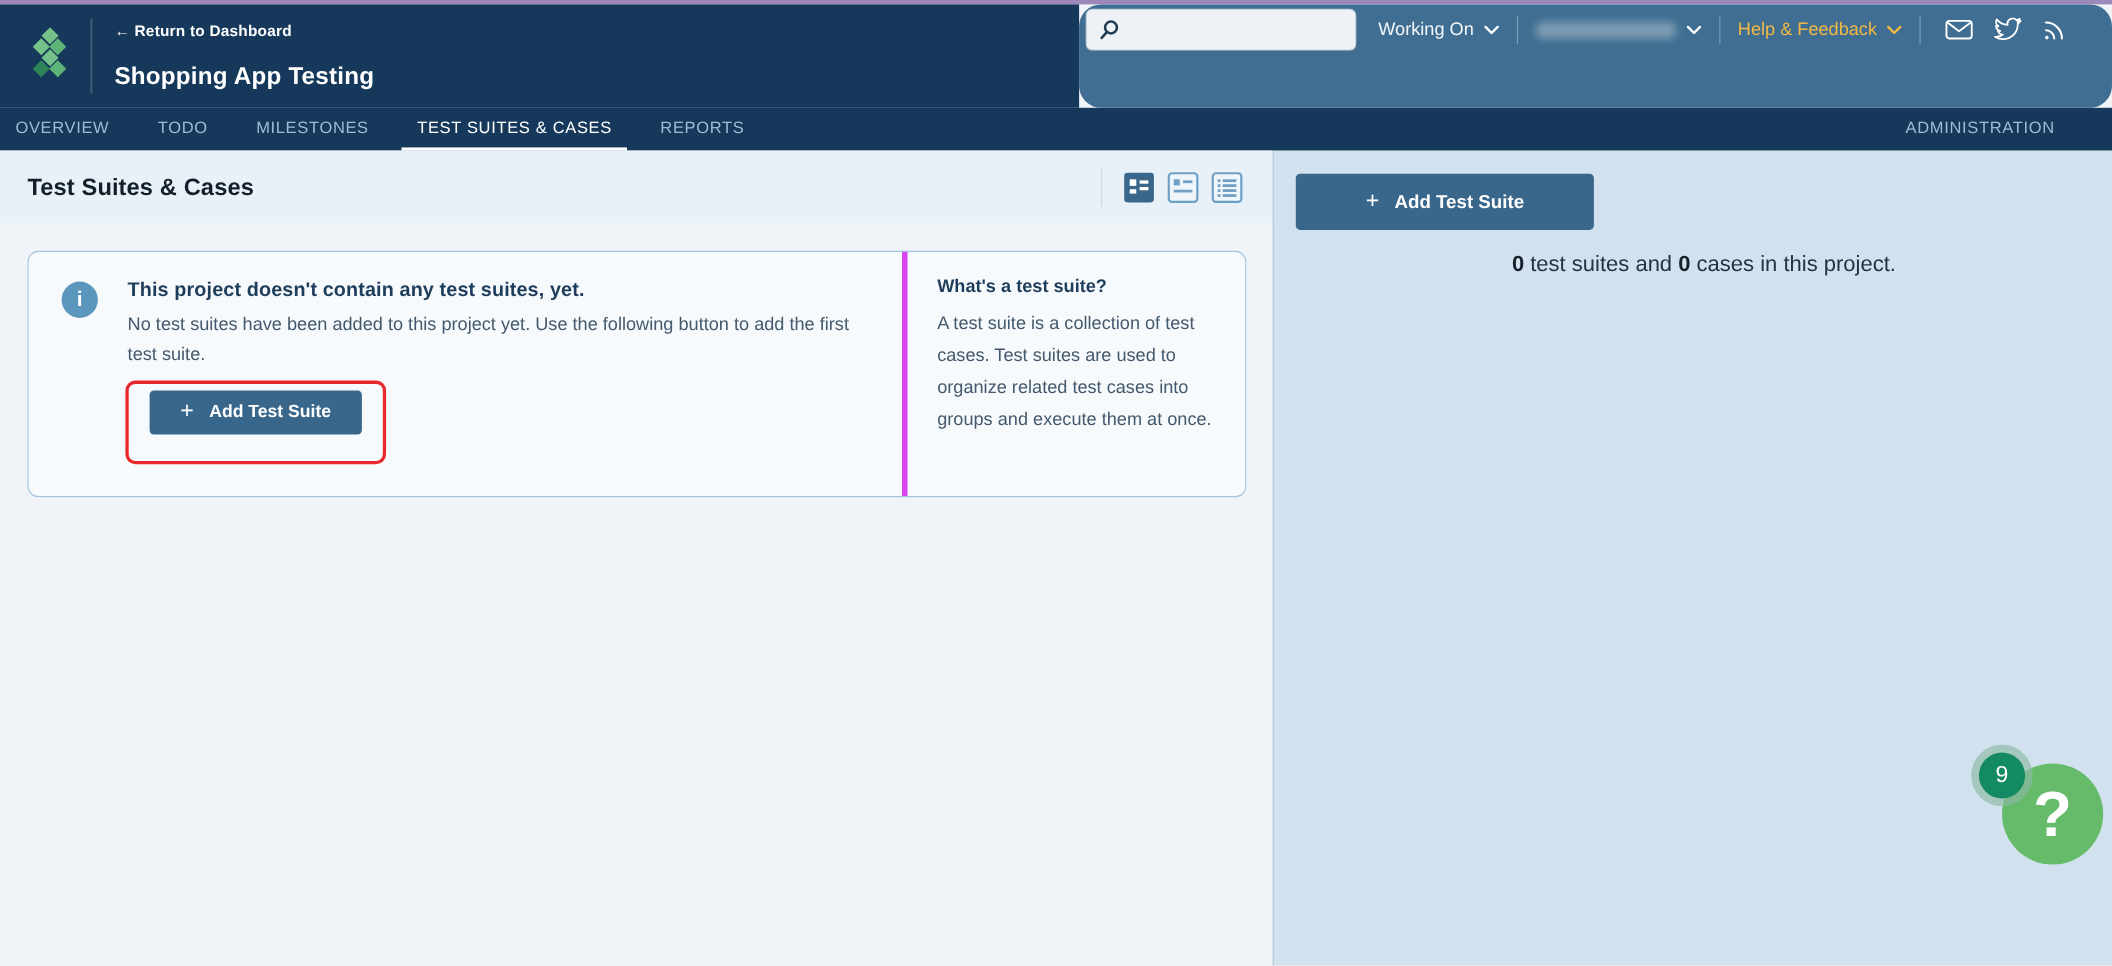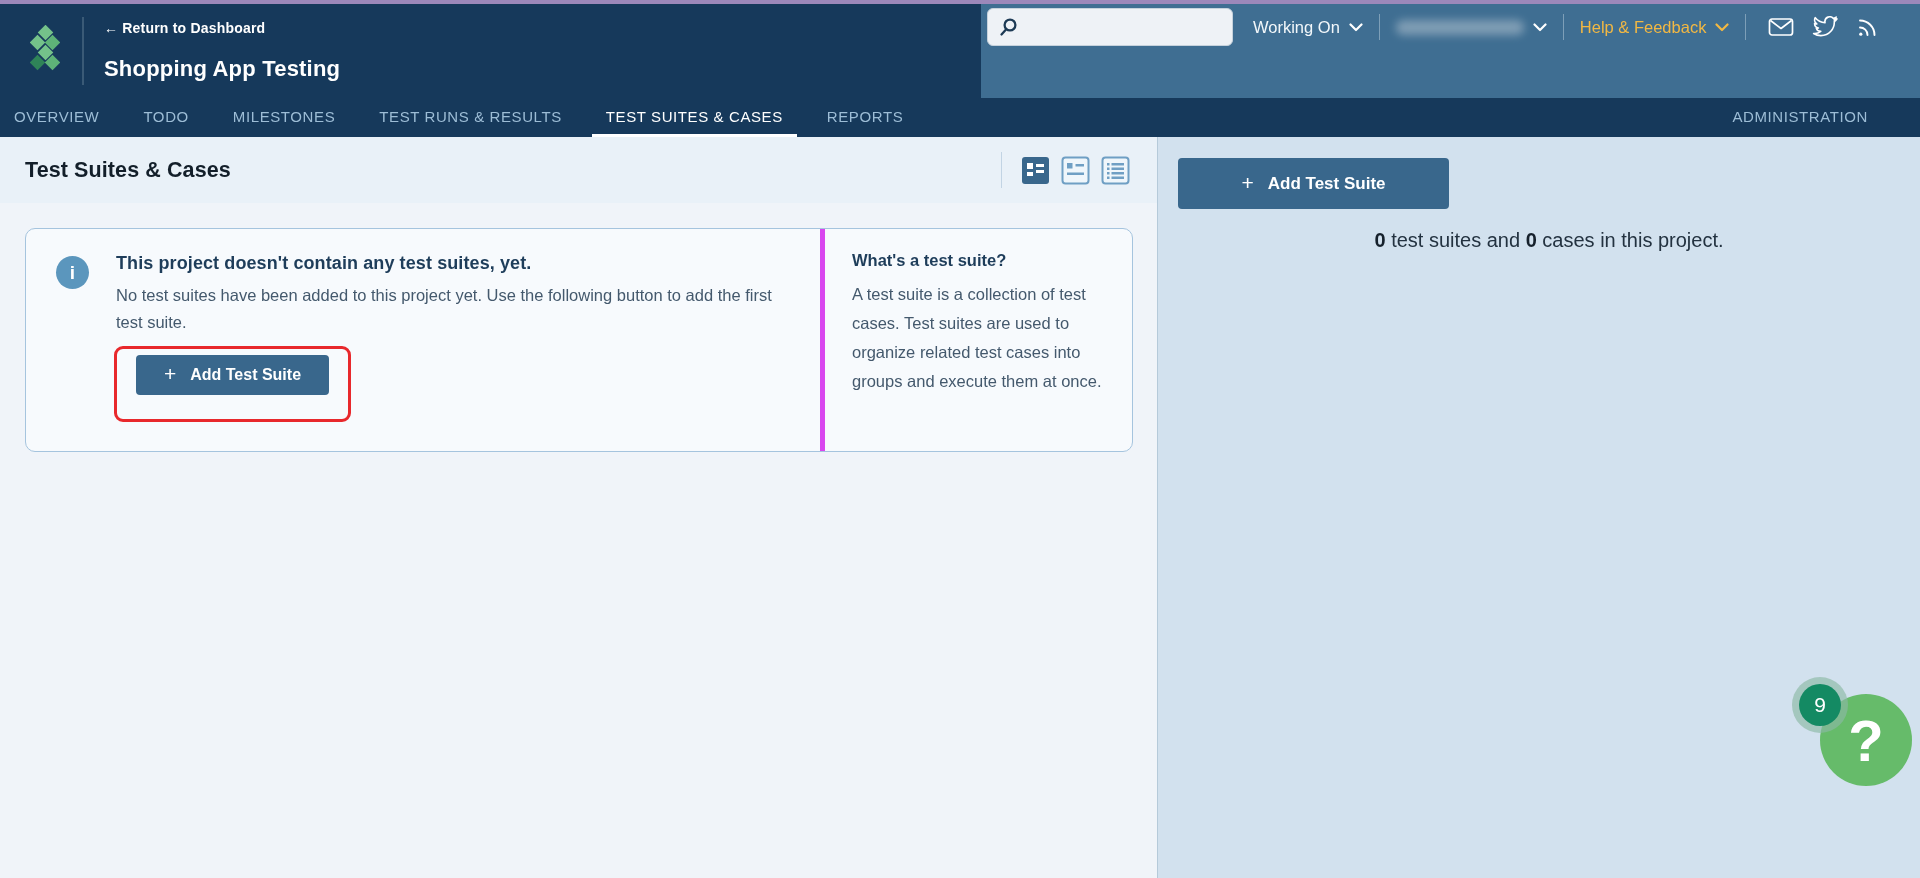--- a/index.html
+++ b/index.html
@@ -12,21 +12,21 @@
 
   
   header { display:flex; height:94px; }
   .header-left { width:981px; background:#16395b; display:flex; align-items:center; flex-shrink:0; }
   .logo { margin-left:30px; }
   .hl-div { width:2px; height:68px; background:#3a5a76; margin-left:22px; }
   .project-block { margin-left:20px; display:flex; flex-direction:column; }
   .return-link { color:#ffffff; font-size:14px; font-weight:bold; letter-spacing:.2px; cursor:pointer; text-decoration:none; }
   .project-title { color:#ffffff; font-size:22px; font-weight:bold; margin-top:20px; letter-spacing:.2px; }
 
-  .header-right { flex:1; background:#3f6e92; display:flex; align-items:flex-start; }
+  .header-right { flex:1; background:#3f6e92; display:flex; align-items:flex-start;border-radius:20px; }
   .toolbar-row { display:flex; align-items:center; height:46px; width:100%; padding-left:6px; }
   .search-box { display:flex; align-items:center; width:246px; height:38px; background:#eef2f6;
     border:1px solid #c6d2dc; border-radius:6px; padding-left:10px; }
   .search-box input { border:none; outline:none; background:transparent; font-size:16px; width:200px;
     margin-left:6px; color:#1d3b55; font-family:"Liberation Sans", sans-serif; }
   .menu-item { display:flex; align-items:center; gap:9px; color:#f2f7fa; font-size:16.5px; cursor:pointer; }
   .working-on { margin-left:20px; }
   .v-div { width:1px; height:26px; background:rgba(225,238,248,.38); margin:0 16px; }
   .blur-blob { width:128px; height:15px; background:#8fa9bd; border-radius:7px; filter:blur(4px); opacity:.8; }
   .help-feedback { color:#f2b843; }
@@ -167,21 +167,20 @@
           </svg>
         </span>
       </div>
     </div>
   </header>
 
   <nav>
     <div class="tab">OVERVIEW</div>
     <div class="tab">TODO</div>
     <div class="tab">MILESTONES</div>
-    <div class="tab">TEST RUNS &amp; RESULTS</div>
     <div class="tab active">TEST SUITES &amp; CASES</div>
     <div class="tab">REPORTS</div>
     <div class="tab tab-admin">ADMINISTRATION</div>
   </nav>
 
   <div class="page">
     <div class="main">
       <div class="title-band">
         <h2>Test Suites &amp; Cases</h2>
         <div class="view-tools">

